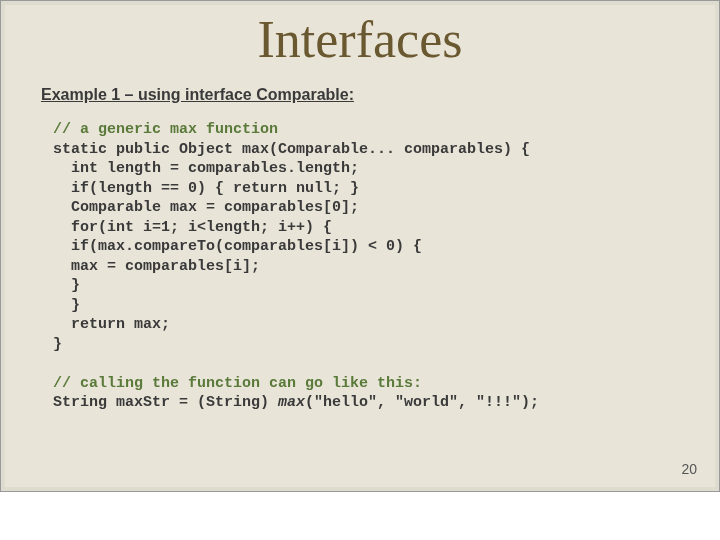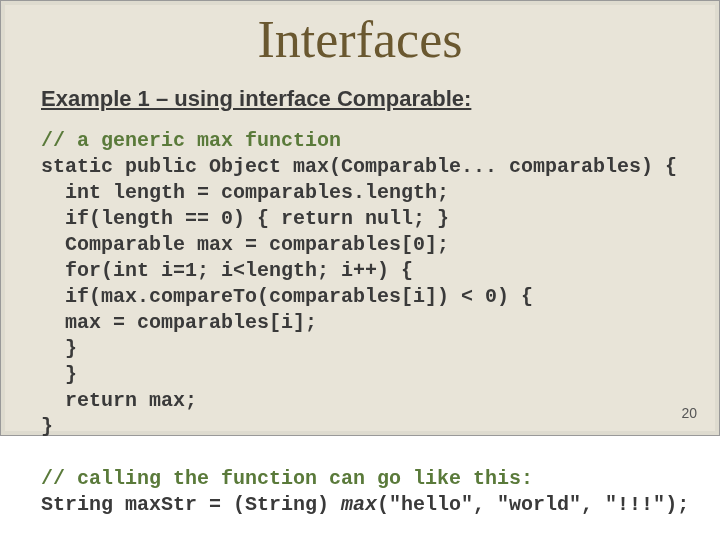--- a/index.html
+++ b/index.html
@@ -4,52 +4,52 @@
 <style>
   html, body {
     margin: 0;
     padding: 0;
     width: 720px;
     height: 540px;
     overflow: hidden;
   }
   .slide {
     width: 720px;
-    height: 436px;
+    height: 492px;
     background: #e8e4d8;
     box-sizing: border-box;
     position: relative;
     border: 1px solid #999;
     box-shadow: inset 0 0 0 4px rgba(0,0,0,0.04);
   }
   .title {
     font-family: "Times New Roman", Times, serif;
     font-size: 52px;
     font-weight: 400;
     color: #6a5830;
     text-align: center;
     margin: 0;
     padding-top: 10px;
     line-height: 1.1;
   }
   .subtitle {
     font-family: Arial, Helvetica, sans-serif;
-    font-size: 22px;
+    font-size: 16px;
     font-weight: bold;
     color: #3a3a3a;
     text-decoration: underline;
     margin: 18px 0 16px 40px;
   }
   .code {
     font-family: "Courier New", Courier, monospace;
-    font-size: 20px;
+    font-size: 15px;
     font-weight: bold;
     color: #3a3a3a;
     white-space: pre;
-    margin-left: 40px;
+    margin-left: 52px;
     line-height: 1.3;
   }
   .comment { color: #5a7a3a; }
   .ital-func { font-style: italic; }
   .page-num {
     position: absolute;
     bottom: 14px;
     right: 22px;
     font-family: Arial, sans-serif;
     font-size: 14px;

